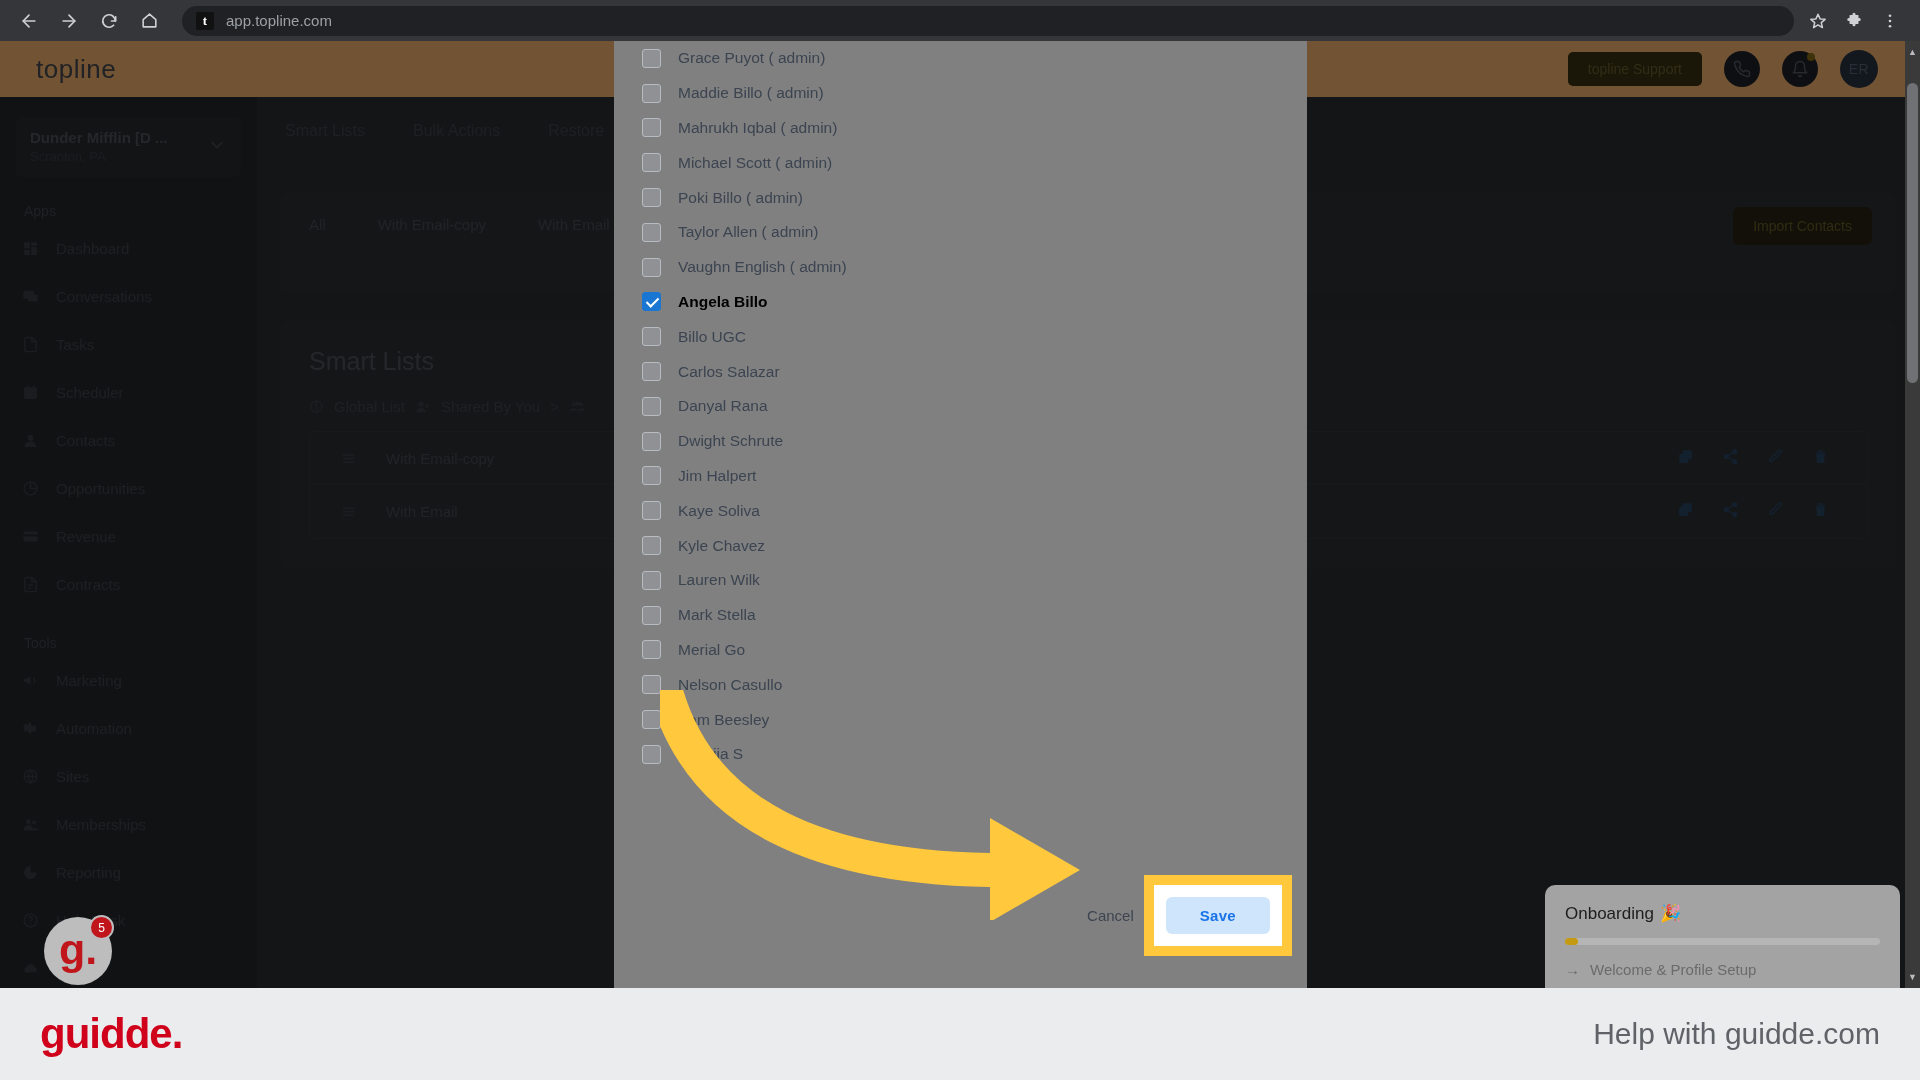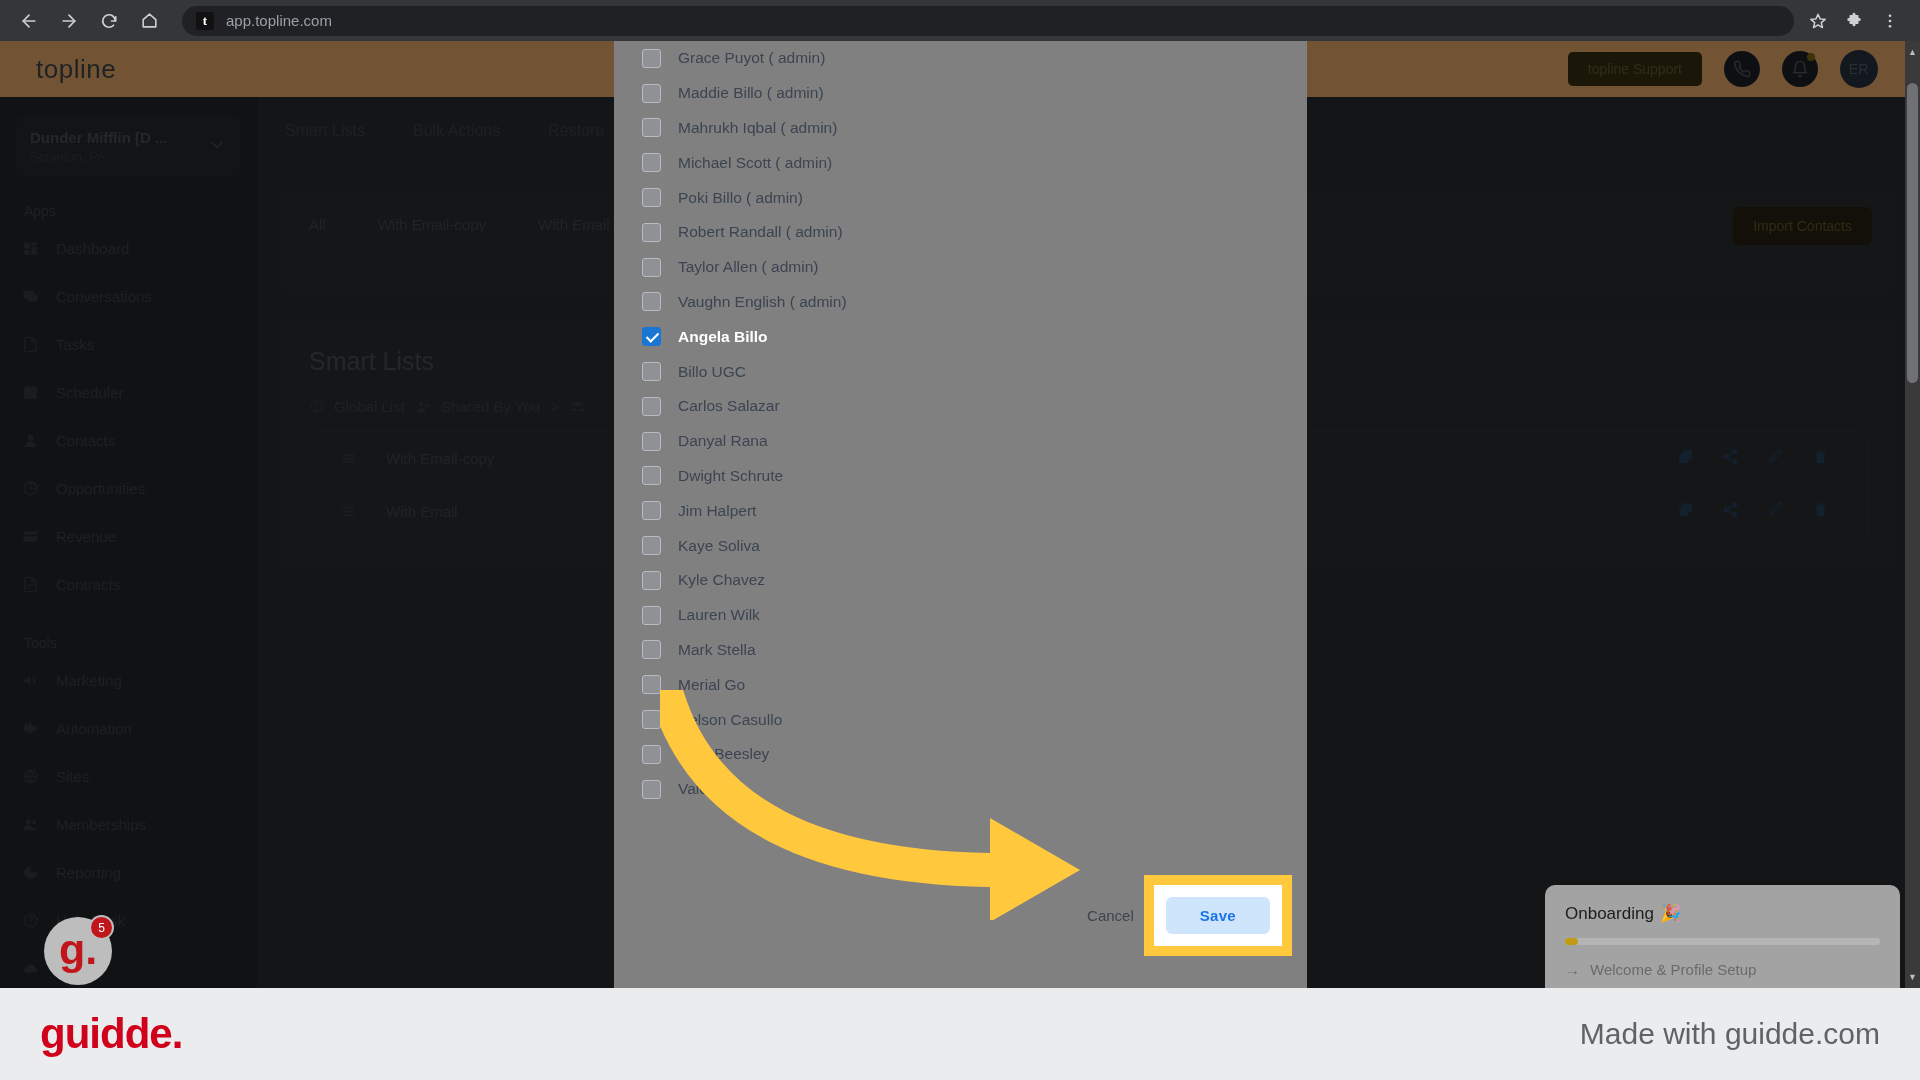--- a/index.html
+++ b/index.html
@@ -128,21 +128,21 @@
     width: 19px; height: 19px; border: 1px solid #b7bcc3; border-radius: 3px; background: #8f9195;
     margin-right: 17px; flex: none;
   }
   .opt.checked .box {
     background: #1976d2; border-color: #1976d2; position: relative;
   }
   .opt.checked .box::after {
     content: ""; position: absolute; left: 6px; top: 2px; width: 5px; height: 10px;
     border: solid #fff; border-width: 0 2px 2px 0; transform: rotate(45deg);
   }
-  .opt.checked .lbl { color: #ffffff; font-weight: bold; }
+  .opt.checked .lbl { color: #000000; font-weight: bold; }
   .modal-footer {
     position: absolute; left: 0; right: 0; bottom: 50px; height: 46px;
     display: flex; align-items: center; justify-content: flex-end; padding-right: 25px; gap: 6px;
   }
   .cancel-btn { color: #3c4450; font-size: 15px; padding: 8px 14px; }
   .save-wrap {
     position: relative; padding: 12px; background: #ffffff;
     outline: 10px solid #ffc83d; outline-offset: -0px;
   }
   .save-btn {
@@ -563,24 +563,20 @@
         <div class="opt">
           <span class="box"></span>
           <span class="lbl">Michael Scott ( admin)</span>
         </div>
         <div class="opt">
           <span class="box"></span>
           <span class="lbl">Poki Billo ( admin)</span>
         </div>
         <div class="opt">
           <span class="box"></span>
-          <span class="lbl">Robert Randall ( admin)</span>
-        </div>
-        <div class="opt">
-          <span class="box"></span>
           <span class="lbl">Taylor Allen ( admin)</span>
         </div>
         <div class="opt">
           <span class="box"></span>
           <span class="lbl">Vaughn English ( admin)</span>
         </div>
         <div class="opt checked">
           <span class="box"></span>
           <span class="lbl">Angela Billo</span>
         </div>
@@ -673,16 +669,16 @@
   </div>
 
   <div class="app-scrollbar">
     <div class="sb-arrow" style="top:6px">▲</div>
     <div class="thumb"></div>
     <div class="sb-arrow" style="bottom:6px">▼</div>
   </div>
 
   <div class="footer">
     <div class="footer-logo">guidde.</div>
-    <div class="footer-text">Made with guidde.com</div>
+    <div class="footer-text">Help with guidde.com</div>
   </div>
 
 </div>
 
 </body></html>

